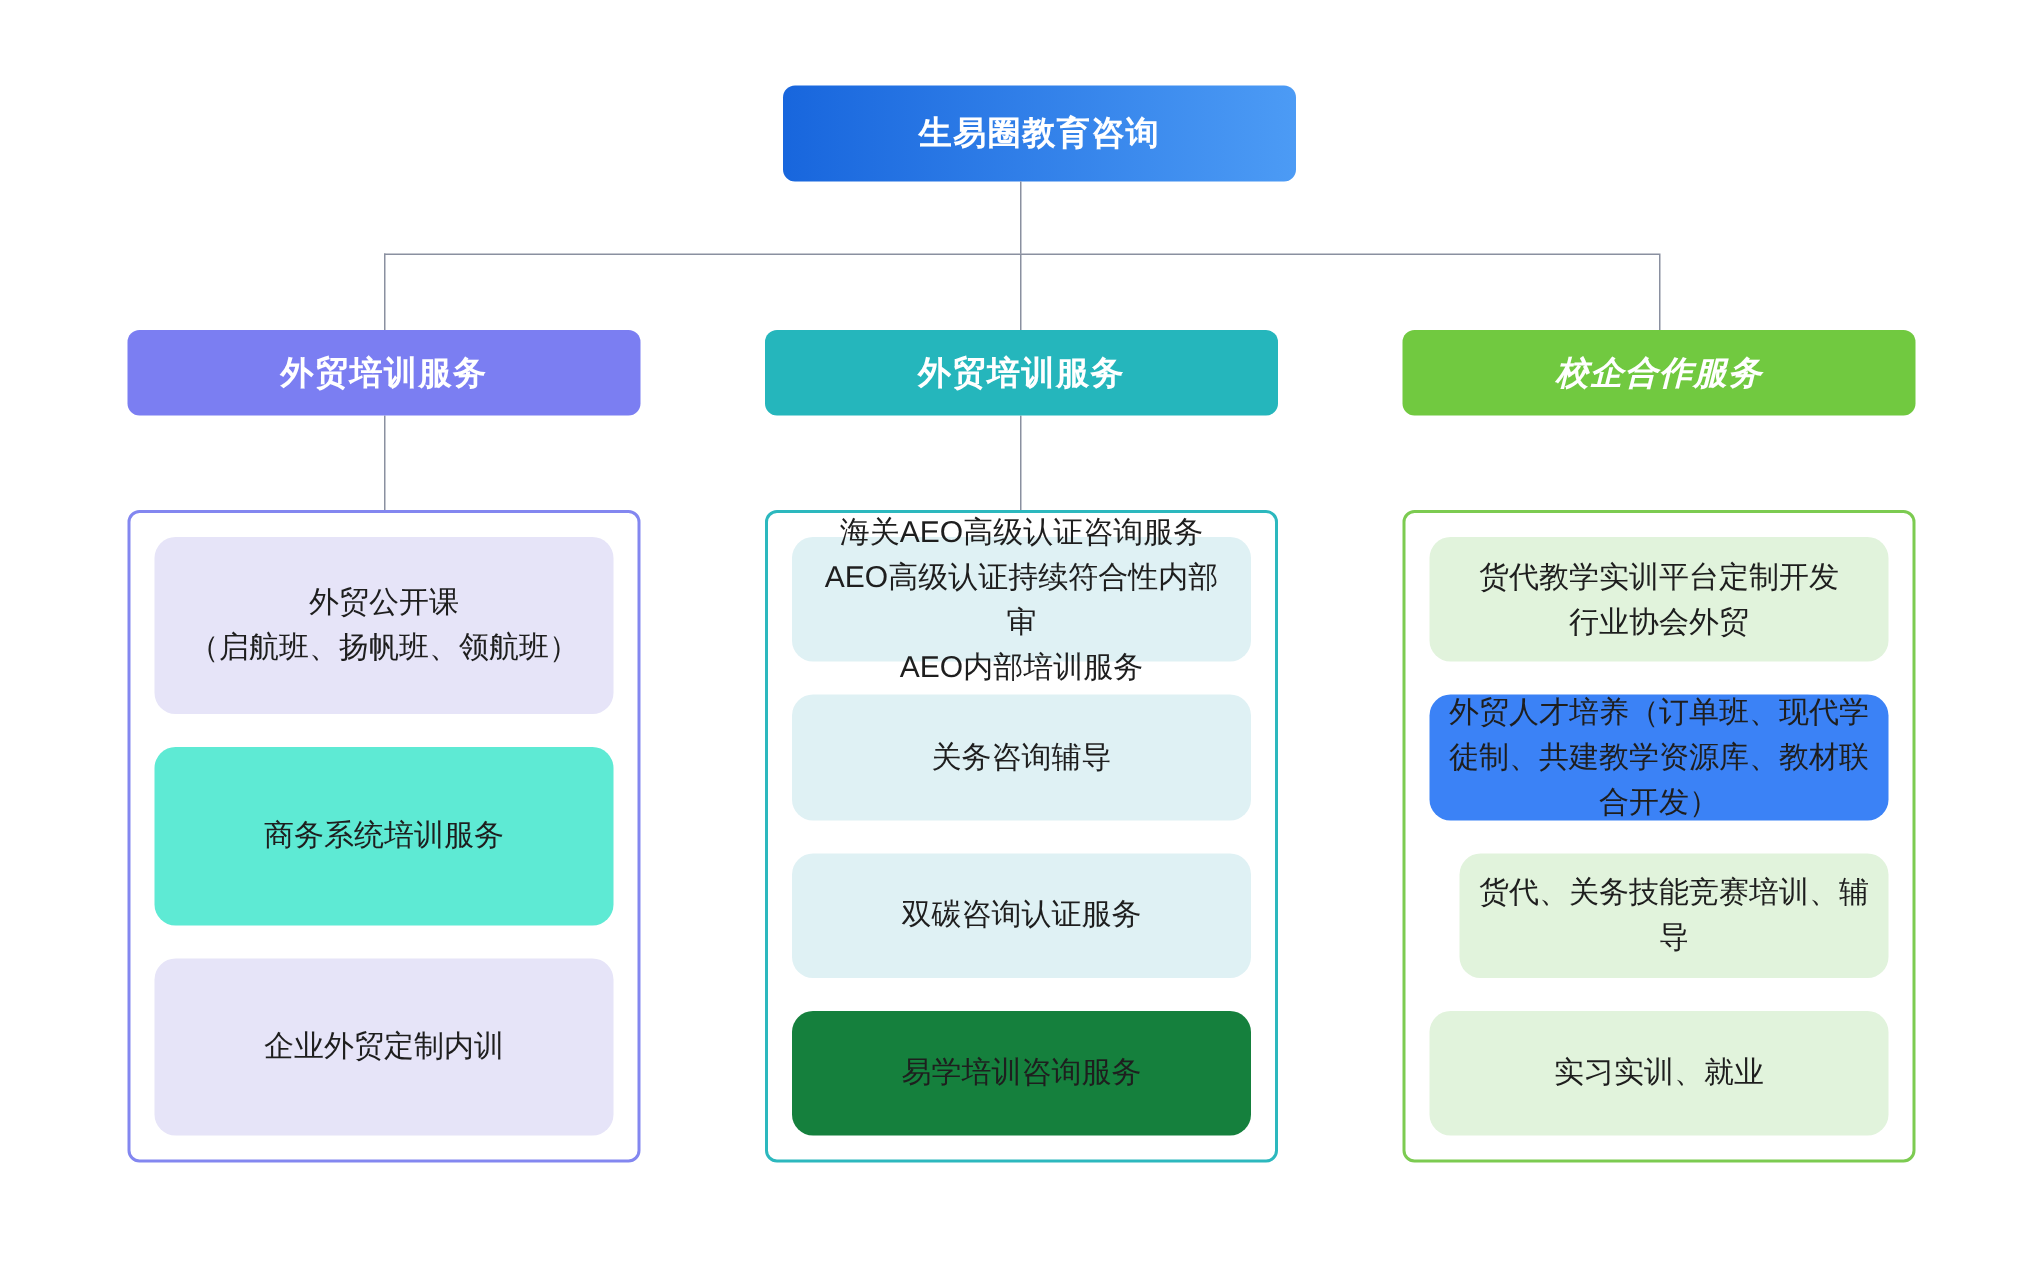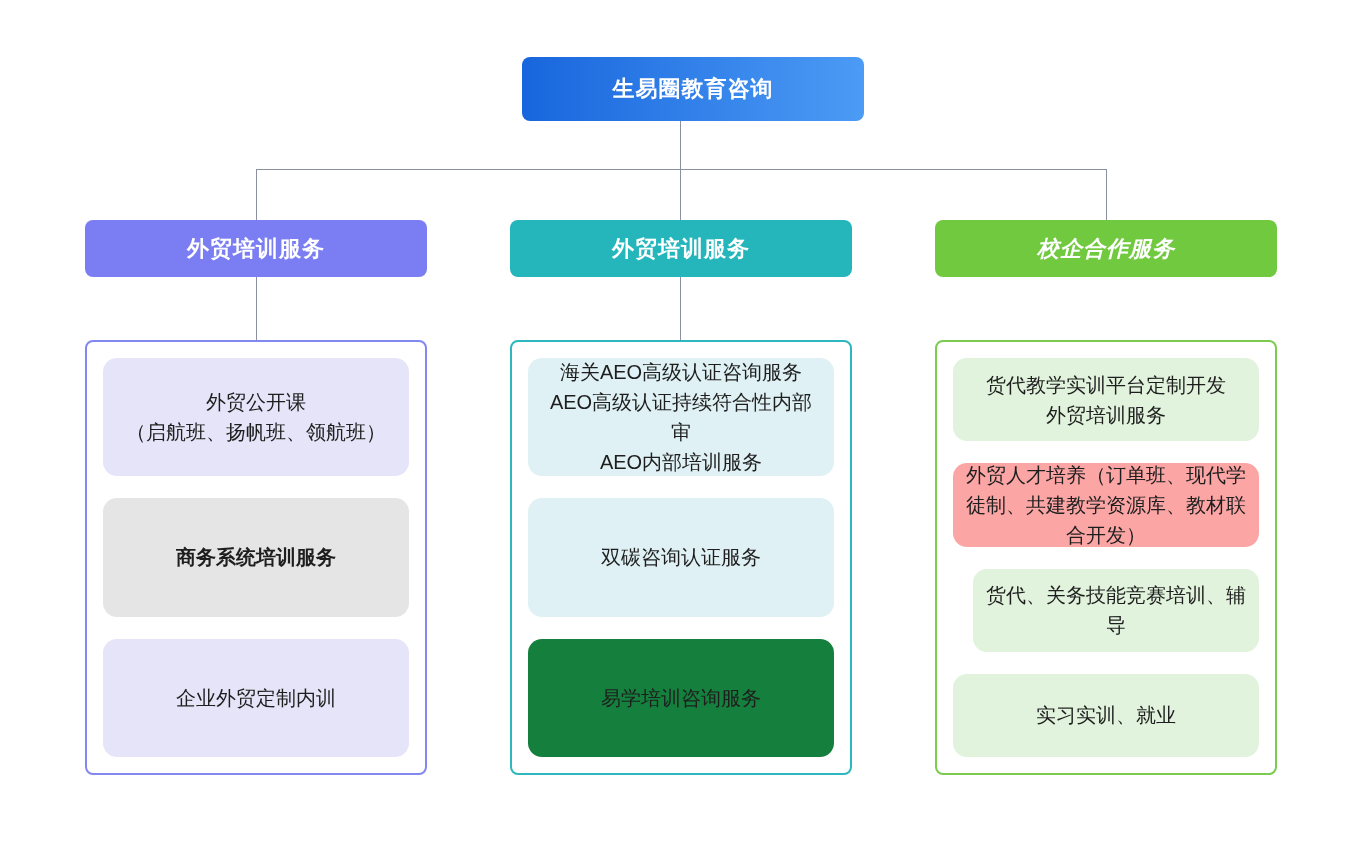--- a/index.html
+++ b/index.html
@@ -53,33 +53,34 @@
   <div class="node branch-header bh-1" style="background: rgb(37, 182, 188);">
     <span>外贸培训服务</span>
   </div>
   <div class="node branch-header bh-2" style="background: rgb(113, 201, 64);">
     <span>校企合作服务</span>
   </div>
 
   <div class="container c-0" style="border-color: rgb(131, 135, 240);">
     <div class="item" style="background: rgb(230, 228, 248);">外贸公开课
 （启航班、扬帆班、领航班）</div>
-    <div class="item" style="background: #e5e5e5; font-weight: bold;">商务系统培训服务</div>
+    <div class="item" style="background: #5eead4;">商务系统培训服务</div>
     <div class="item" style="background: rgb(230, 228, 248);">企业外贸定制内训</div>
   </div>
 
   <div class="container c-1" style="border-color: rgb(44, 184, 190);">
     <div class="item" style="background: rgb(223, 241, 244);">海关AEO高级认证咨询服务
 AEO高级认证持续符合性内部审
 AEO内部培训服务</div>
+    <div class="item" style="background: rgb(223, 241, 244);">关务咨询辅导</div>
     <div class="item" style="background: rgb(223, 241, 244);">双碳咨询认证服务</div>
     <div class="item" style="background: #15803d;">易学培训咨询服务</div>
   </div>
 
   <div class="container c-2" style="border-color: rgb(124, 203, 81);">
     <div class="item" style="background: rgb(225, 243, 220);">货代教学实训平台定制开发
-外贸培训服务</div>
-    <div class="item" style="background: #fca5a5;">外贸人才培养（订单班、现代学徒制、共建教学资源库、教材联合开发）</div>
+行业协会外贸</div>
+    <div class="item" style="background: #3b82f6;">外贸人才培养（订单班、现代学徒制、共建教学资源库、教材联合开发）</div>
     <div class="item" style="background: rgb(225, 243, 220); margin-left: 20px;">货代、关务技能竞赛培训、辅导</div>
     <div class="item" style="background: rgb(225, 243, 220);">实习实训、就业</div>
   </div>
 
 </div>
 
 </body></html>

